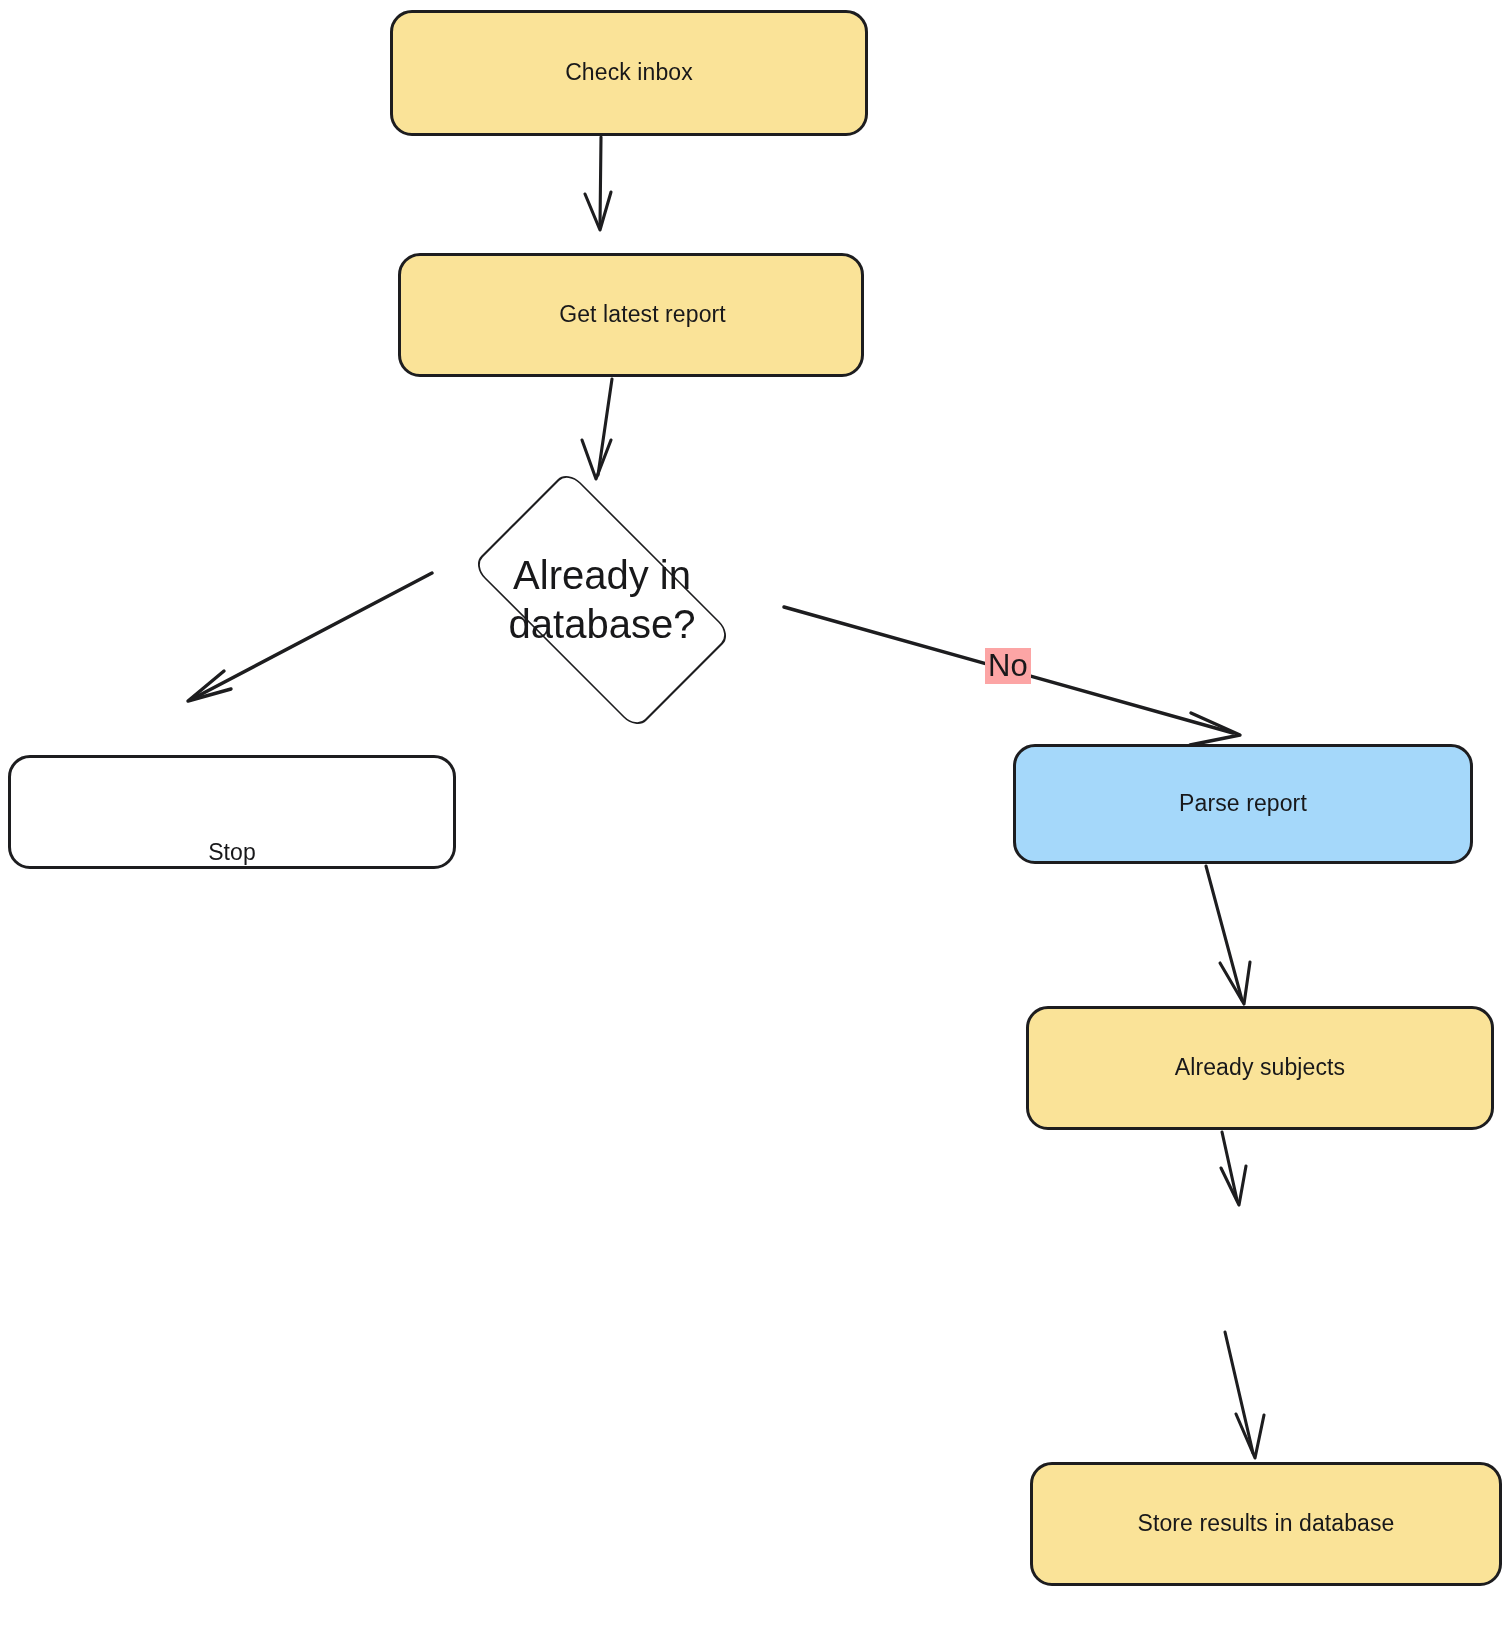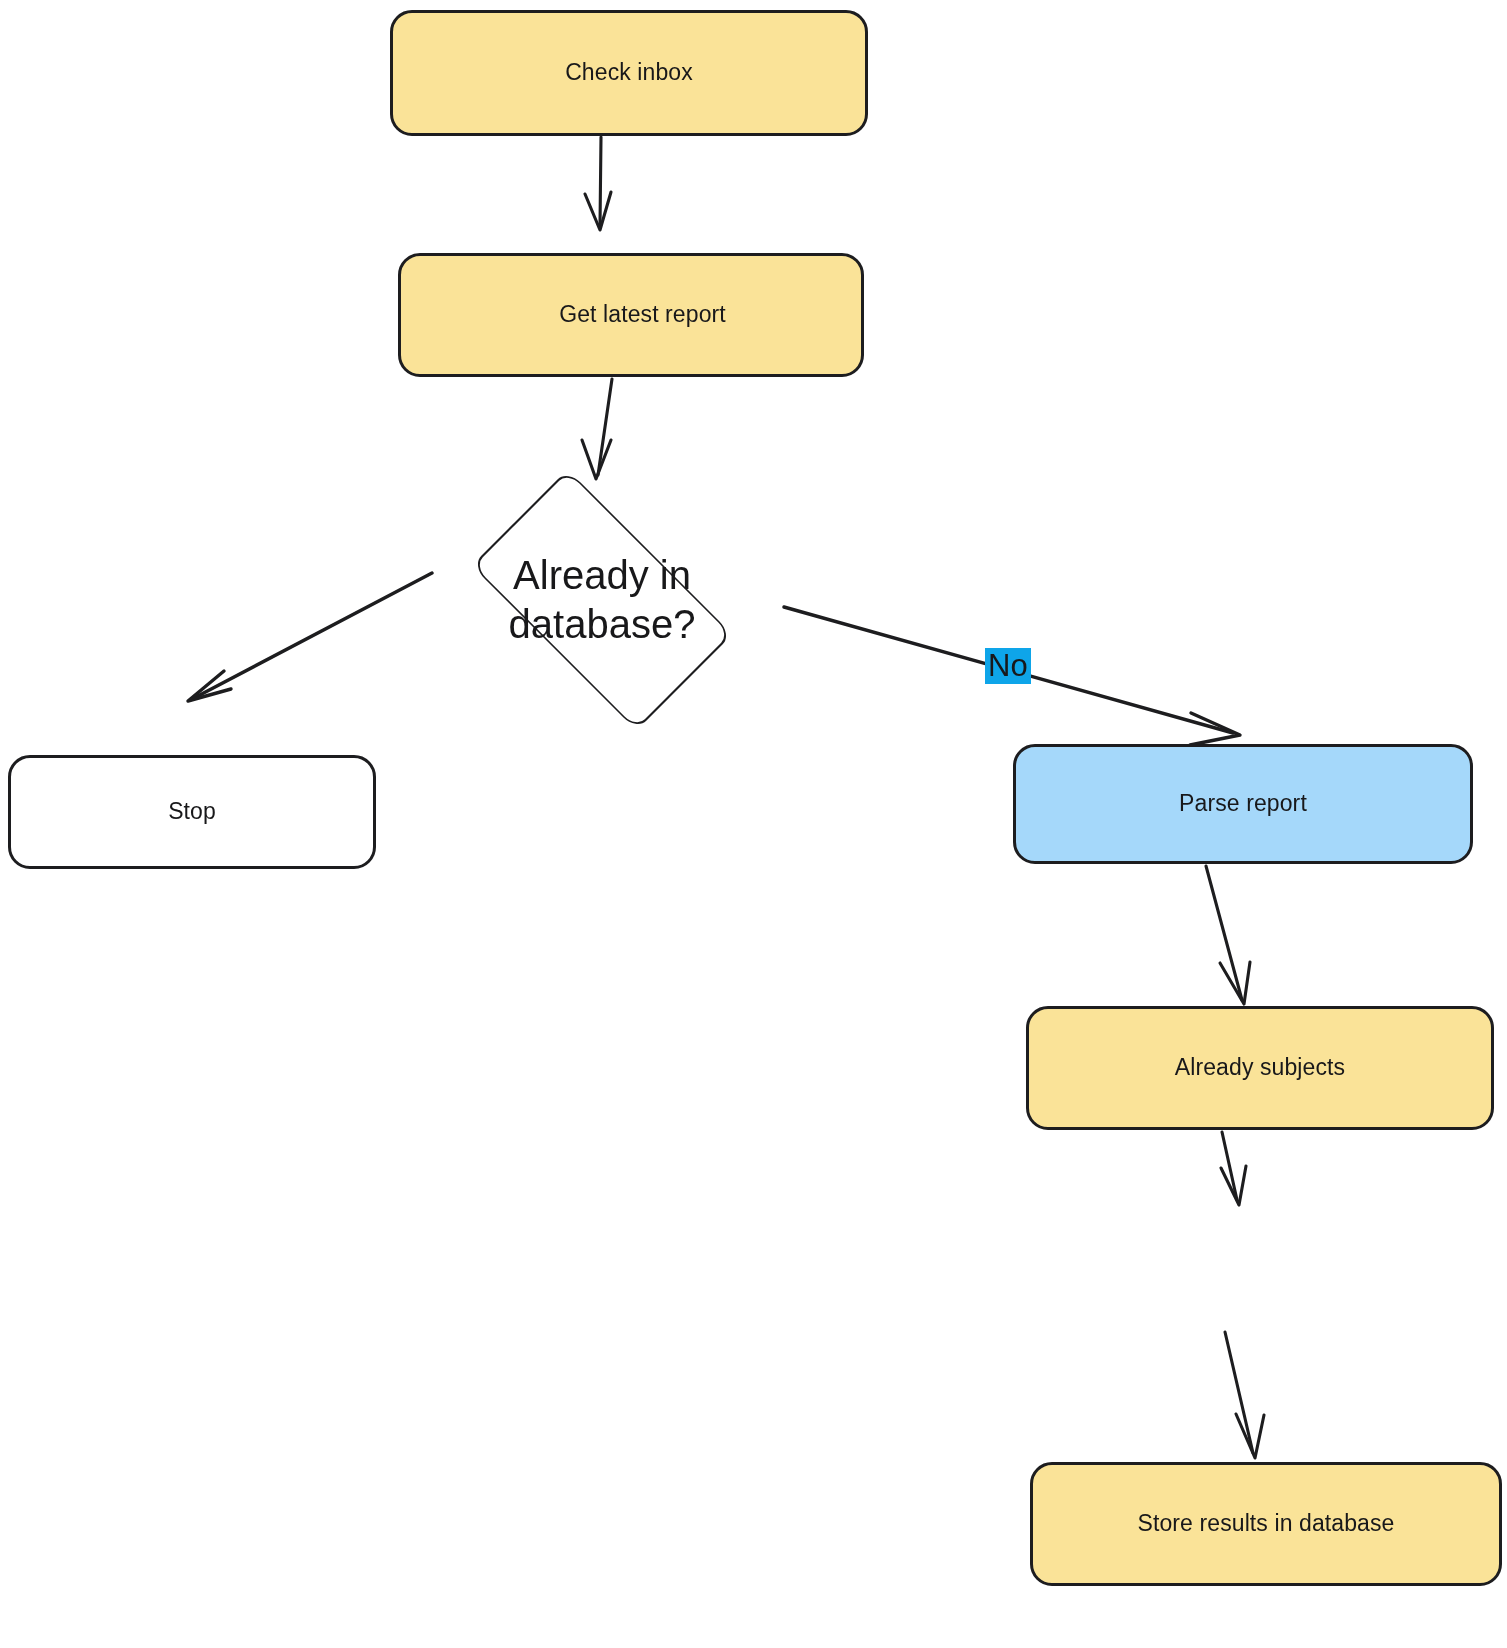--- a/index.html
+++ b/index.html
@@ -72,21 +72,21 @@
     text-align: center;
     color: #18181a;
     font-size: 40px;
     line-height: 1.22;
     white-space: pre-line;
   }
   .edge-label {
     position: absolute;
     font-size: 31px;
     color: #18181a;
-    background: #0ea5e9;
+    background: #fca5a5;
     padding: 0 3px;
     z-index: 3;
     white-space: nowrap;
   }
 </style>
 </head>
 <body>
 
 <div id="canvas">
 
@@ -135,21 +135,21 @@
   <div class="node process" style="left:398px; top:253px; width:466px; height:124px;padding-left:23px;">
     <span>Get latest report</span>
   </div>
 
   <div class="decision" style="left:437px; top:473px; width:330px; height:254px;">
     <div class="shape"></div>
     <div class="shape-label">Already in
 database?</div>
   </div>
 
-  <div class="node terminal" style="left:8px; top:755px; width:368px; height:114px;">
+  <div class="node terminal" style="left:8px; top:755px; width:448px; height:114px;align-items:flex-end;">
     <span>Stop</span>
   </div>
 
   <div class="node accent" style="left:1013px; top:744px; width:460px; height:120px;">
     <span>Parse report</span>
   </div>
 
   <div class="node process" style="left:1026px; top:1006px; width:468px; height:124px;">
     <span>Already subjects</span>
   </div>

